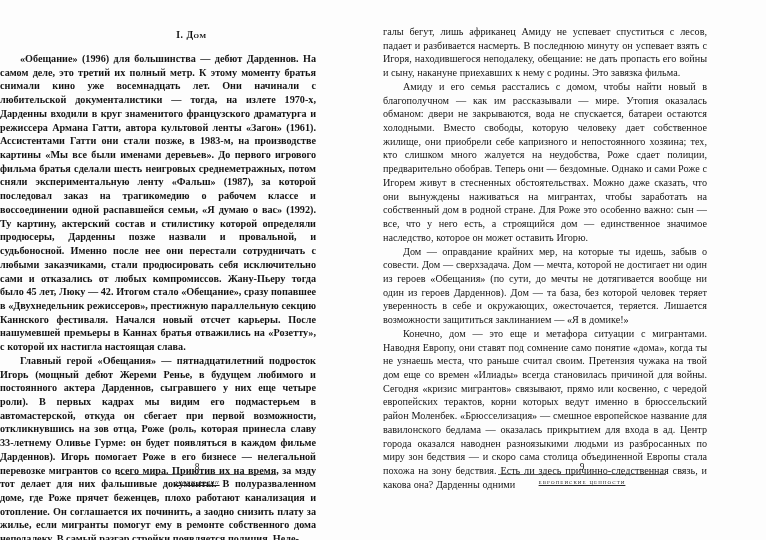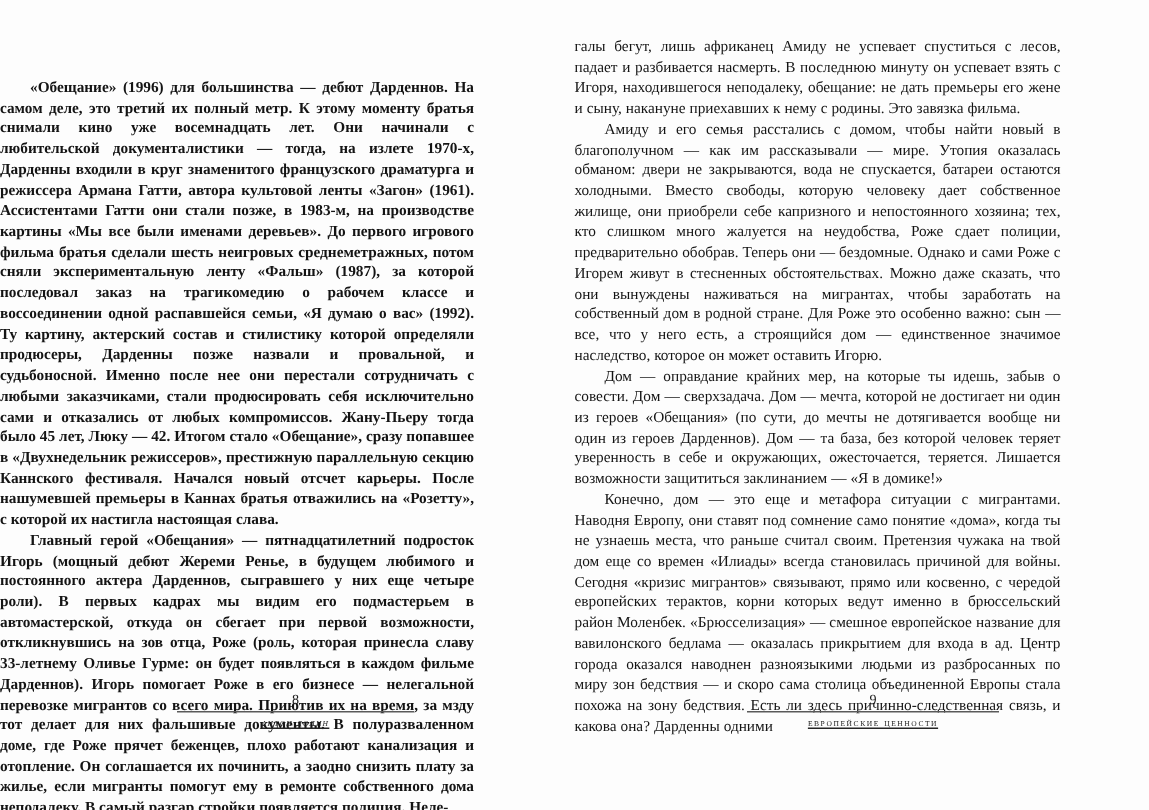--- a/index.html
+++ b/index.html
@@ -127,38 +127,39 @@
     height: 540px;
   }
 </style>
 </head>
 <body>
 
 <div class="spread">
 
   <div class="page page-left">
 
+    <div class="chapter-heading">I. Дом</div>
 
     <div class="body-text">
       <p class="first">«Обещание» (1996) для большинства — дебют Дарденнов. На самом деле, это третий их полный метр. К этому моменту братья снимали кино уже восемнадцать лет. Они начинали с любительской документалистики — тогда, на излете 1970-х, Дарденны входили в круг знаменитого французского драматурга и режиссера Армана Гатти, автора культовой ленты «Загон» (1961). Ассистентами Гатти они стали позже, в 1983-м, на производстве картины «Мы все были именами деревьев». До первого игрового фильма братья сделали шесть неигровых среднеметражных, потом сняли экспериментальную ленту «Фальш» (1987), за которой последовал заказ на трагикомедию о рабочем классе и воссоединении одной распавшейся семьи, «Я думаю о вас» (1992). Ту картину, актерский состав и стилистику которой определяли продюсеры, Дарденны позже назвали и провальной, и судьбоносной. Именно после нее они перестали сотрудничать с любыми заказчиками, стали продюсировать себя исключительно сами и отказались от любых компромиссов. Жану-Пьеру тогда было 45 лет, Люку — 42. Итогом стало «Обещание», сразу попавшее в «Двухнедельник режиссеров», престижную параллельную секцию Каннского фестиваля. Начался новый отсчет карьеры. После нашумевшей премьеры в Каннах братья отважились на «Розетту», с которой их настигла настоящая слава.</p>
       <p class="first">Главный герой «Обещания» — пятнадцатилетний подросток Игорь (мощный дебют Жереми Ренье, в будущем любимого и постоянного актера Дарденнов, сыгравшего у них еще четыре роли). В первых кадрах мы видим его подмастерьем в автомастерской, откуда он сбегает при первой возможности, откликнувшись на зов отца, Роже (роль, которая принесла славу 33-летнему Оливье Гурме: он будет появляться в каждом фильме Дарденнов). Игорь помогает Роже в его бизнесе — нелегальной перевозке мигрантов со всего мира. Приютив их на время, за мзду тот делает для них фальшивые документы. В полуразваленном доме, где Роже прячет беженцев, плохо работают канализация и отопление. Он соглашается их починить, а заодно снизить плату за жилье, если мигранты помогут ему в ремонте собственного дома неподалеку. В самый разгар стройки появляется полиция. Неле-</p>
     </div>
 
     <div class="folio">
       <div class="folio-number">8</div>
       <div class="folio-rule"></div>
       <div class="folio-caption italic">Антон Долин</div>
     </div>
 
   </div>
 
   <div class="page page-right">
 
     <div class="body-text">
-      <p class="cont">галы бегут, лишь африканец Амиду не успевает спуститься с лесов, падает и разбивается насмерть. В последнюю минуту он успевает взять с Игоря, находившегося неподалеку, обещание: не дать премьеры его жене и сыну, накануне приехавших к нему с родины. Это завязка фильма.</p>
+      <p class="cont">галы бегут, лишь африканец Амиду не успевает спуститься с лесов, падает и разбивается насмерть. В последнюю минуту он успевает взять с Игоря, находившегося неподалеку, обещание: не дать пропасть его войны и сыну, накануне приехавших к нему с родины. Это завязка фильма.</p>
       <p class="first">Амиду и его семья расстались с домом, чтобы найти новый в благополучном — как им рассказывали — мире. Утопия оказалась обманом: двери не закрываются, вода не спускается, батареи остаются холодными. Вместо свободы, которую человеку дает собственное жилище, они приобрели себе капризного и непостоянного хозяина; тех, кто слишком много жалуется на неудобства, Роже сдает полиции, предварительно обобрав. Теперь они — бездомные. Однако и сами Роже с Игорем живут в стесненных обстоятельствах. Можно даже сказать, что они вынуждены наживаться на мигрантах, чтобы заработать на собственный дом в родной стране. Для Роже это особенно важно: сын — все, что у него есть, а строящийся дом — единственное значимое наследство, которое он может оставить Игорю.</p>
       <p class="first">Дом — оправдание крайних мер, на которые ты идешь, забыв о совести. Дом — сверхзадача. Дом — мечта, которой не достигает ни один из героев «Обещания» (по сути, до мечты не дотягивается вообще ни один из героев Дарденнов). Дом — та база, без которой человек теряет уверенность в себе и окружающих, ожесточается, теряется. Лишается возможности защититься заклинанием — «Я в домике!»</p>
       <p class="first">Конечно, дом — это еще и метафора ситуации с мигрантами. Наводня Европу, они ставят под сомнение само понятие «дома», когда ты не узнаешь места, что раньше считал своим. Претензия чужака на твой дом еще со времен «Илиады» всегда становилась причиной для войны. Сегодня «кризис мигрантов» связывают, прямо или косвенно, с чередой европейских терактов, корни которых ведут именно в брюссельский район Моленбек. «Брюсселизация» — смешное европейское название для вавилонского бедлама — оказалась прикрытием для входа в ад. Центр города оказался наводнен разноязыкими людьми из разбросанных по миру зон бедствия — и скоро сама столица объединенной Европы стала похожа на зону бедствия. Есть ли здесь причинно-следственная связь, и какова она? Дарденны одними</p>
     </div>
 
     <div class="folio" style="left:115px; width:168px;">
       <div class="folio-number">9</div>
       <div class="folio-rule"></div>
       <div class="folio-caption">Европейские ценности</div>
     </div>

